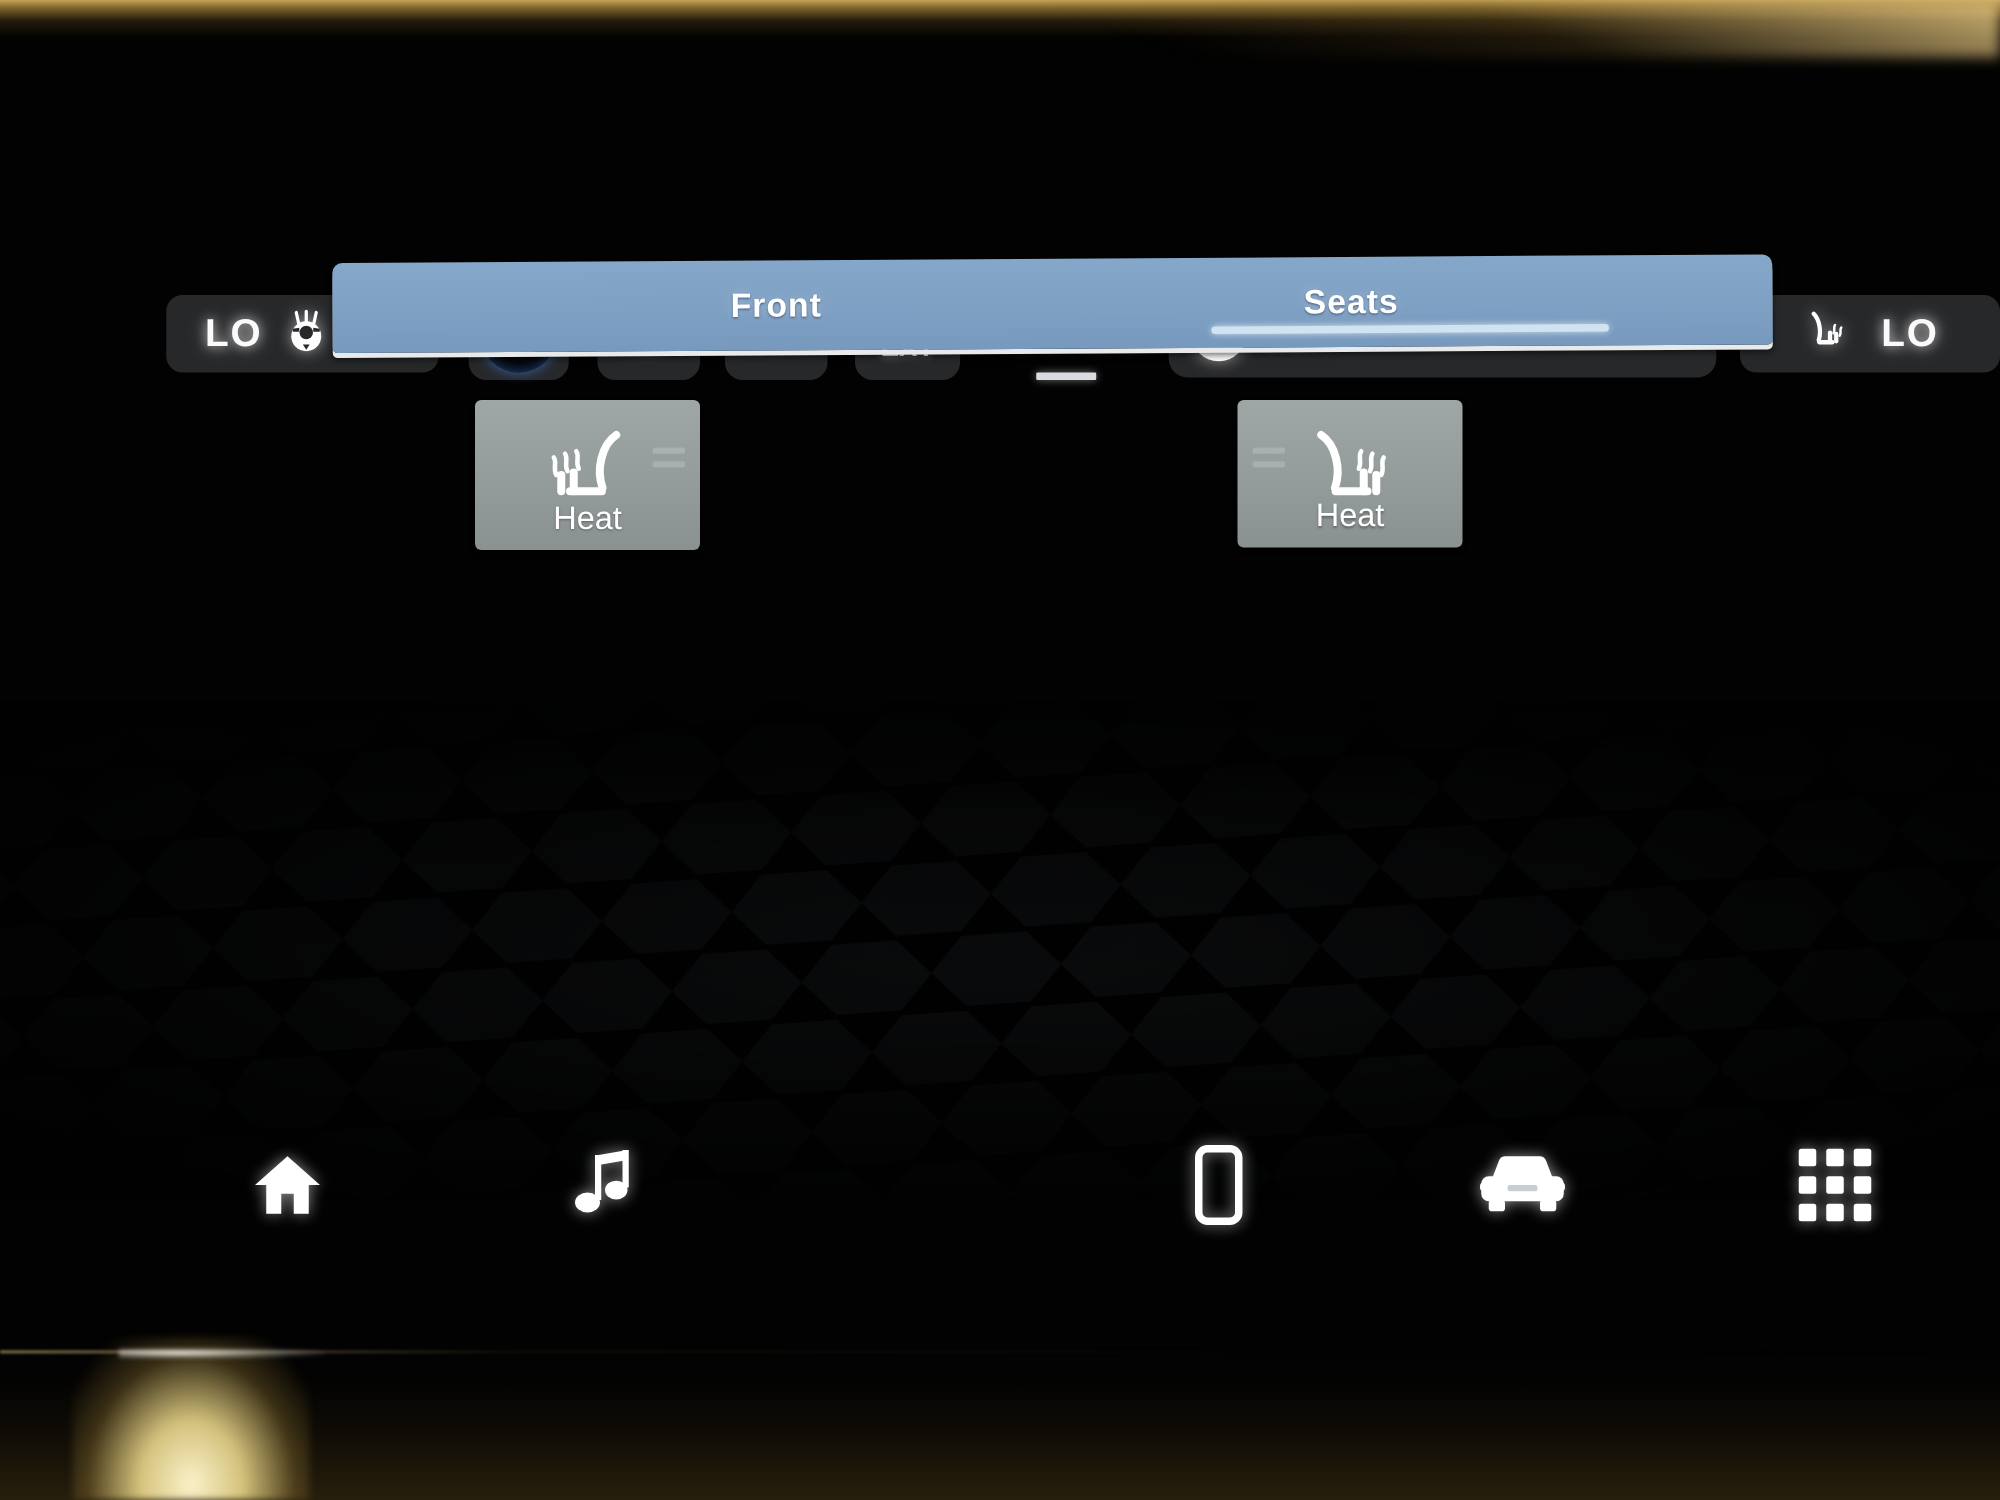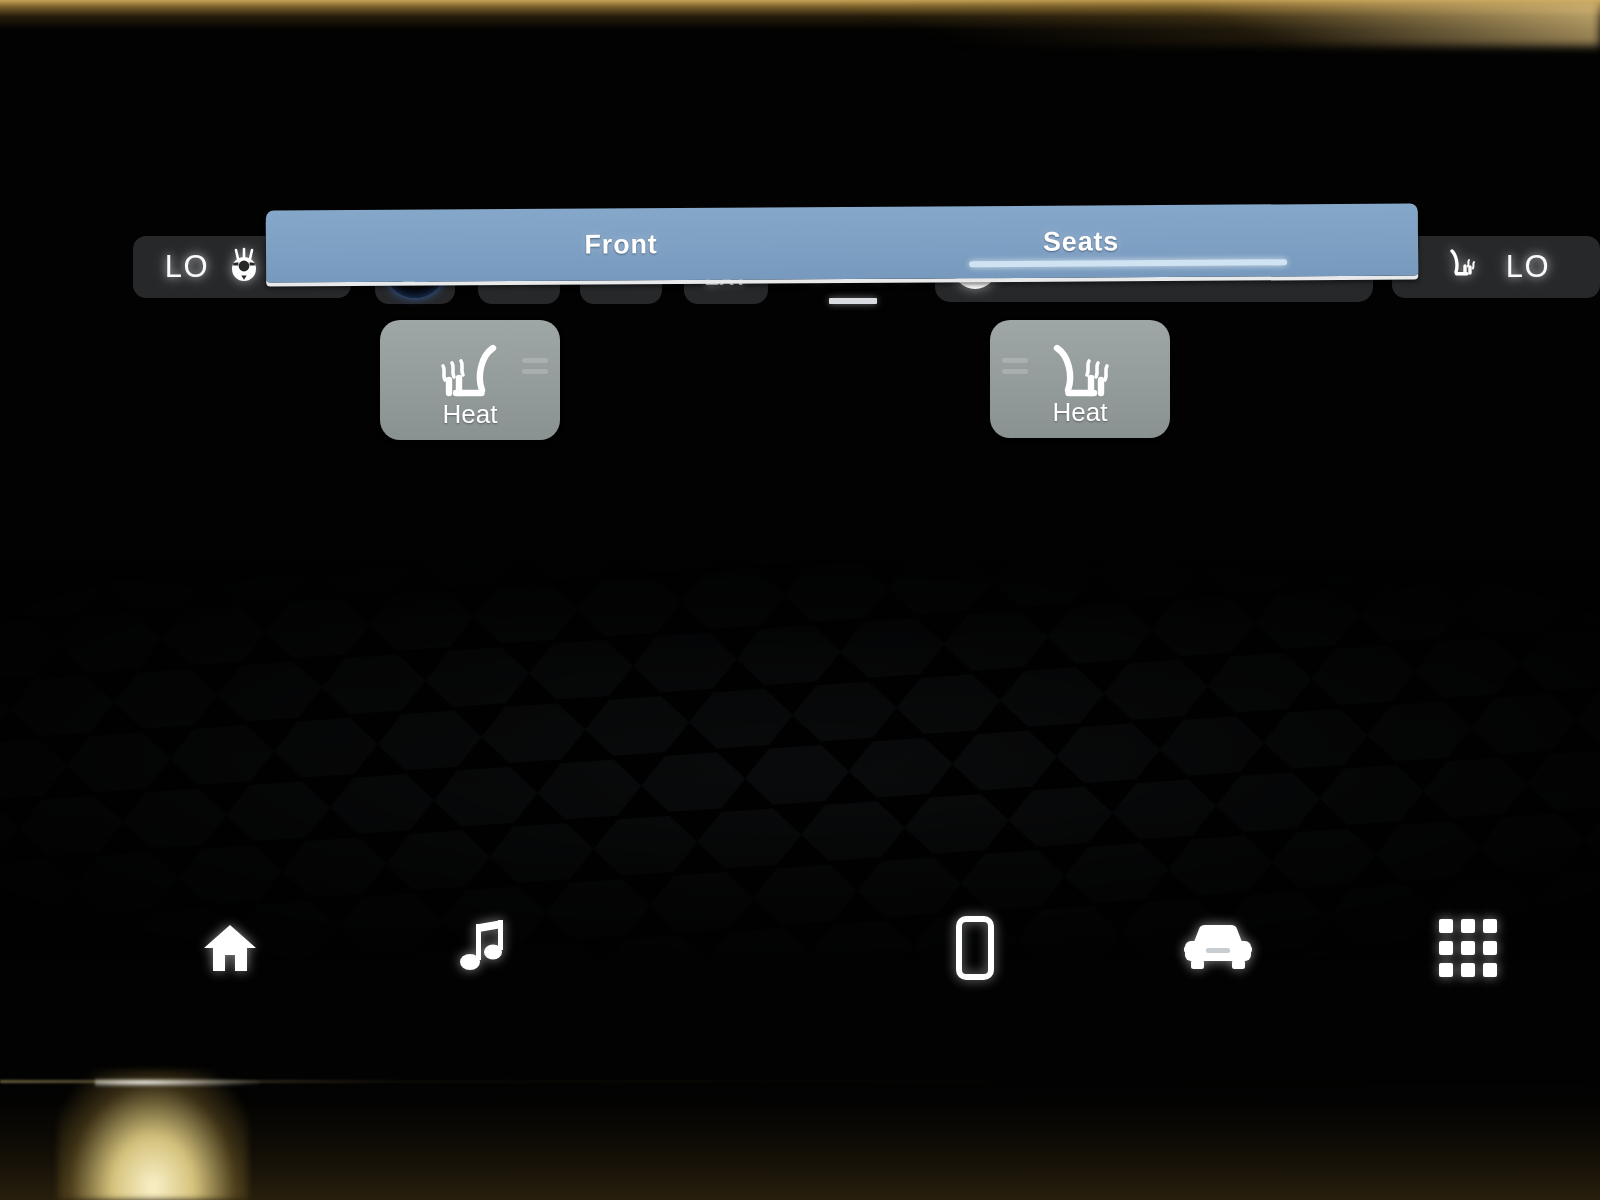--- a/index.html
+++ b/index.html
@@ -84,21 +84,21 @@
   .pill-lo-left  { left: 133px; top: 126px; width: 218px; height: 62px; gap: 16px; }
   .pill-driver   { left: 375px; top: 120px; width: 80px;  height: 74px; border-radius: 14px; }
   .pill-bell     { left: 478px; top: 120px; width: 82px;  height: 74px; border-radius: 14px; }
   .pill-blank    { left: 580px; top: 120px; width: 82px;  height: 74px; border-radius: 14px; }
   .pill-temp     { left: 684px; top: 120px; width: 84px;  height: 74px; border-radius: 14px; }
   .pill-radio    { left: 935px; top: 122px; width: 438px; height: 70px; border-radius: 15px;
                    justify-content: flex-start; padding-left: 18px; gap: 15px; }
   .pill-lo-right { left: 1392px; top: 126px; width: 208px; height: 62px; gap: 24px; }
 
   .lo-text {
-    font-size: 31px; font-weight: 400; letter-spacing: 1.5px;
+    font-size: 31px; font-weight: 700; letter-spacing: 1.5px;
     color: #fafafa;
     text-shadow: 0 0 9px rgba(255,255,255,0.75), 0 0 18px rgba(255,255,255,0.35);
   }
   .temp-text {
     font-size: 22px; font-weight: 700; line-height: 1.04; text-align: center;
     color: #fbfbfb;
     text-shadow: 0 0 7px rgba(255,255,255,0.6);
   }
   .clock {
     position: absolute; left: 800px; top: 129px; width: 120px;
@@ -154,21 +154,21 @@
   .tab-underline {
     position: absolute; left: 703px; top: 55px; width: 318px; height: 6px;
     background: #cfe3f2; border-radius: 3px;
     box-shadow: 0 0 6px rgba(255,255,255,0.7);
   }
 
   
   .tile {
     position: absolute;
     background: linear-gradient(180deg, #9fa6a6 0%, #949b9b 55%, #8a9191 100%);
-    border-radius: 20px;
+    border-radius: 5px;
     display: flex; flex-direction: column; align-items: center;
     box-shadow: 0 2px 4px rgba(0,0,0,0.5);
   }
   .tile-label {
     position: absolute; bottom: 10px; left: 0; width: 100%;
     text-align: center; font-size: 26px; font-weight: 400; color: #ffffff;
     text-shadow: 0 1px 2px rgba(0,0,0,0.35);
   }
   .tile-icon {
     position: absolute; top: 22px; left: 0; width: 100%;

